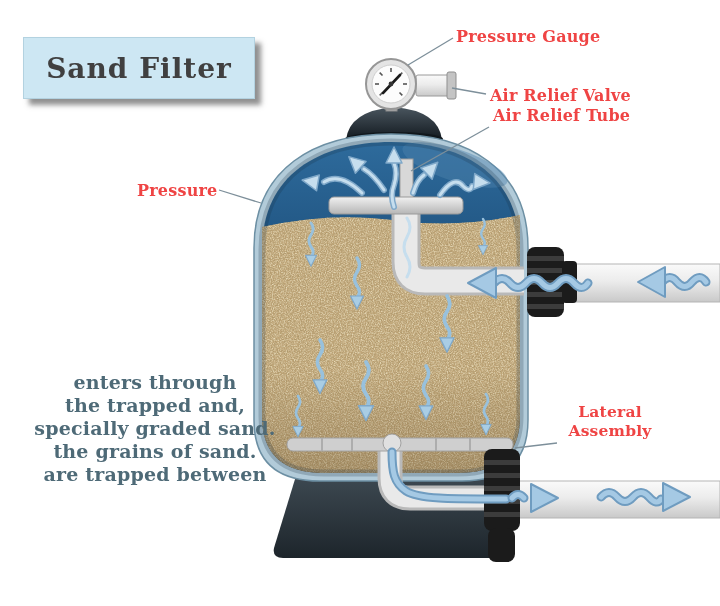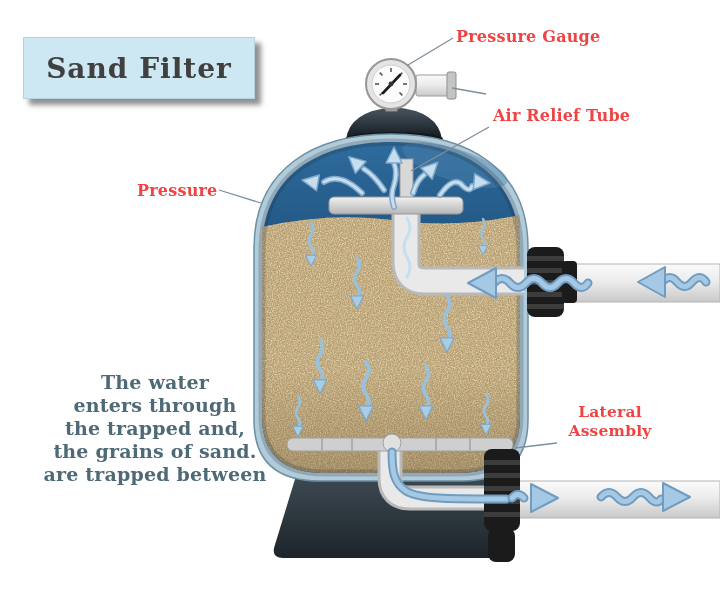--- a/index.html
+++ b/index.html
@@ -238,24 +238,25 @@
       <line class="leader" x1="219" y1="190" x2="261" y2="203"></line>
       <line class="leader" x1="557" y1="443" x2="515" y2="448"></line>
     </g>
   </svg>
 
   <div class="title-box">
     <span>Sand Filter</span>
   </div>
 
   <div class="callout" style="left:456px;top:27px;">Pressure Gauge</div>
+  <div class="callout" style="left:490px;top:86px;">Air Relief Valve</div>
   <div class="callout" style="left:493px;top:106px;">Air Relief Tube</div>
   <div class="callout" style="left:137px;top:181px;">Pressure</div>
   <div class="callout wrap" style="left:558px;top:402px;width:104px;">Lateral Assembly</div>
 
   <div class="description">
-    <div>The water</div>
     <div>enters through</div>
     <div>the trapped and,</div>
+    <div>specially graded sand.</div>
     <div>the grains of sand.</div>
     <div>are trapped between</div>
   </div>
 </div>
 
 </body></html>

